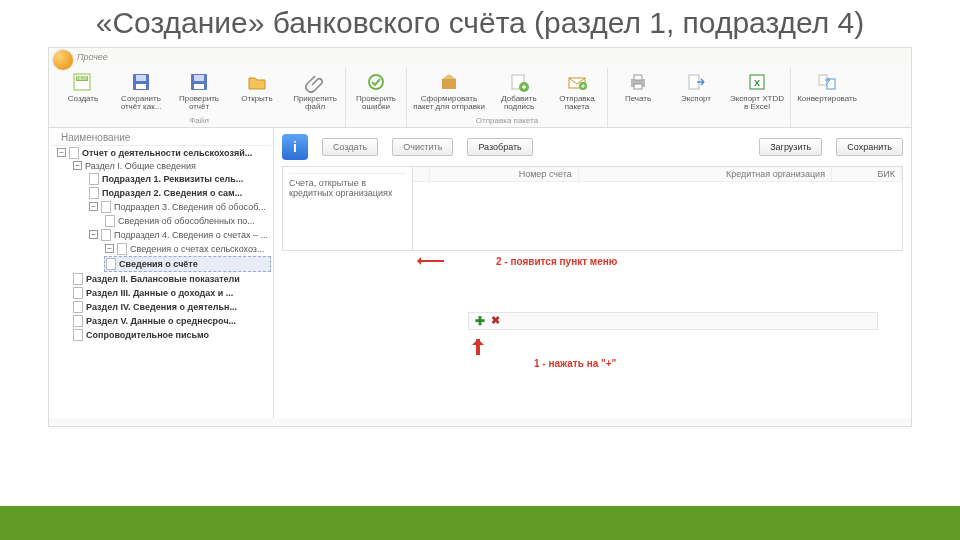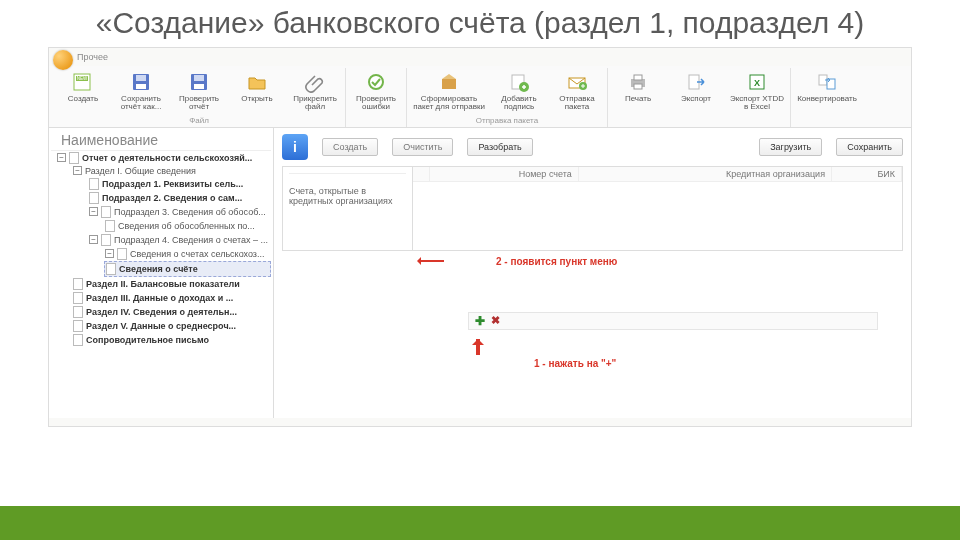--- a/index.html
+++ b/index.html
@@ -1,30 +1,30 @@
 <!DOCTYPE html>
 <html><head>
 <meta charset="utf-8">
 <style>
   * { box-sizing: border-box; margin: 0; padding: 0; }
   body { font-family: "Segoe UI", Arial, sans-serif; background: #fff; width: 960px; height: 540px; overflow: hidden; }
   .slide-title { text-align: center; font-size: 30px; color: #5a5a5a; font-weight: 400; padding: 6px 50px 4px; line-height: 1.15; }
   .app { background: #f9f9f7; border: 1px solid #ddd; margin: 2px 48px 0 48px; height: 380px; position: relative; font-size: 10px; color: #444; }
-  .menubar { height: 18px; display: flex; align-items: center; padding-left: 28px; gap: 12px; font-size: 9px; color: #888; }
+  .menubar { height: 18px; display: flex; align-items: center; padding-left: 28px; gap: 12px; font-size: 9px; color: #888; font-style: italic; }
   .menubar-orb { position: absolute; left: 4px; top: 2px; width: 20px; height: 20px; border-radius: 50%; background: radial-gradient(circle at 30% 30%, #ffd27a, #e58b00); box-shadow: 0 0 2px rgba(0,0,0,.3); }
   .ribbon { background: #fafafa; border-bottom: 1px solid #ddd; display: flex; padding: 2px 4px 0; gap: 0; }
   .rgroup { display: flex; flex-direction: column; align-items: center; border-right: 1px solid #e2e2e2; padding: 0 2px 2px; }
   .rgroup-row { display: flex; gap: 2px; }
   .rbtn { display: flex; flex-direction: column; align-items: center; justify-content: flex-start; width: 56px; padding: 2px 1px; cursor: pointer; border-radius: 2px; }
   .rbtn .ic { width: 24px; height: 24px; display: flex; align-items: center; justify-content: center; }
   .rbtn .lbl { font-size: 8px; text-align: center; line-height: 1.05; color: #555; margin-top: 1px; height: 18px; overflow: hidden; }
   .rgroup-title { font-size: 8px; color: #999; margin-top: 1px; }
   .body-area { display: flex; height: 290px; }
   .tree-pane { width: 225px; border-right: 1px solid #ddd; background: #fff; overflow: hidden; padding: 2px 2px; }
-  .tree-header { font-size: 14px; color: #888; padding: 2px 6px 2px 10px; border-bottom: 1px solid #eee; }
+  .tree-header { font-size: 10px; color: #888; padding: 2px 6px 2px 10px; border-bottom: 1px solid #eee; }
   .tree-item { display: flex; align-items: center; gap: 3px; padding: 1px 0 1px 6px; font-size: 9px; color: #555; white-space: nowrap; overflow: hidden; text-overflow: ellipsis; cursor: pointer; }
   .tree-item.ind1 { padding-left: 22px; }
   .tree-item.ind2 { padding-left: 38px; }
   .tree-item.ind3 { padding-left: 54px; }
   .tree-item strong { font-weight: 700; color: #333; }
   .tree-item .tog { width: 9px; height: 9px; border: 1px solid #999; display: inline-flex; align-items: center; justify-content: center; font-size: 8px; line-height: 1; background:#fff; }
   .tree-item .pg { width: 10px; height: 12px; background: #fff; border: 1px solid #bbb; position: relative; }
   .tree-item.sel { background: #e8ecf7; border: 1px dashed #9aa8d9; margin-left: 53px; padding-left: 1px; }
   .content-pane { flex: 1; background: #fff; padding: 6px 8px; position: relative; }
   .info-row { display: flex; align-items: center; gap: 14px; margin-bottom: 6px; }
@@ -289,21 +289,21 @@
         <button class="sbtn">Очистить</button>
         <button class="sbtn act">Разобрать</button>
         <div style="flex:1"></div>
         <button class="sbtn act">Загрузить</button>
         <button class="sbtn act">Сохранить</button>
       </div>
 
       <div class="content-split">
         <div class="cs-left">
           <div class="hdr"></div>
-          <div style="margin-top:12px;line-height:1.2">Счета, открытые в кредитных организациях</div>
+          <div style="margin-top:4px;line-height:1.2">Счета, открытые в кредитных организациях</div>
         </div>
         <div class="cs-right">
           <table>
             <tbody>
                 <tr>
               <th style="width:16px"></th>
               <th>Номер счета</th>
               <th>Кредитная организация</th>
               <th style="width:70px">БИК</th>
             </tr>

